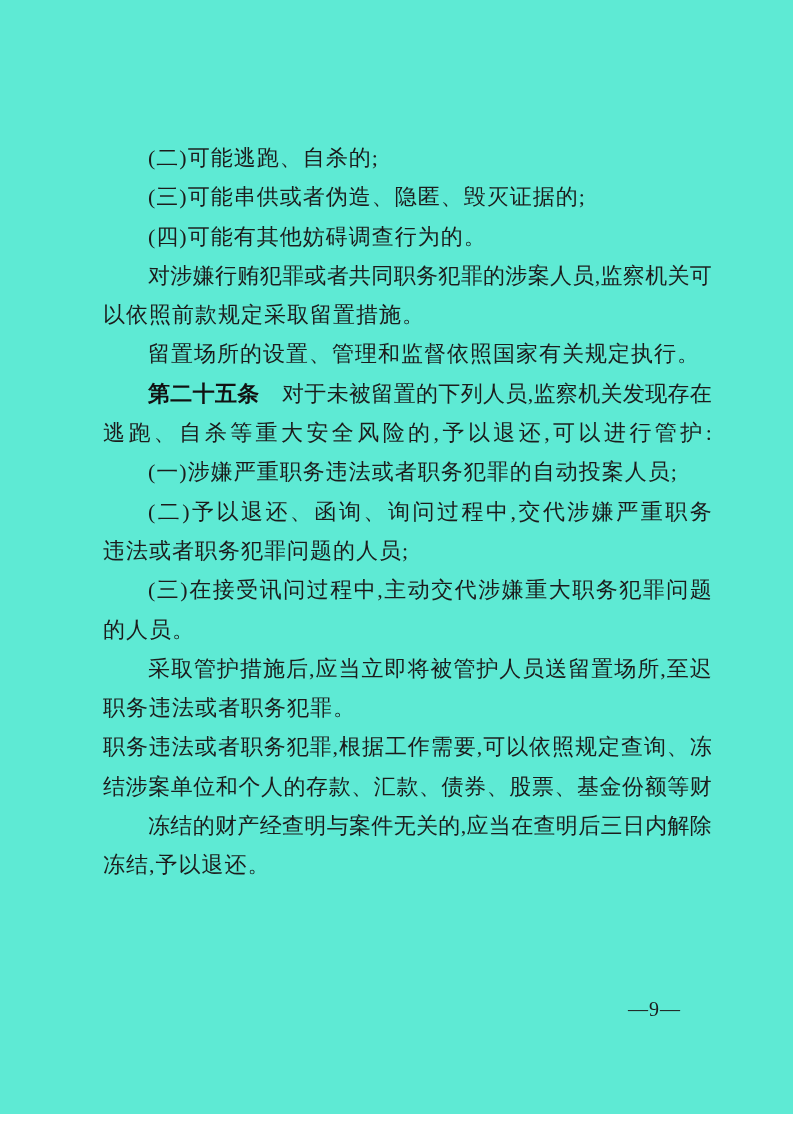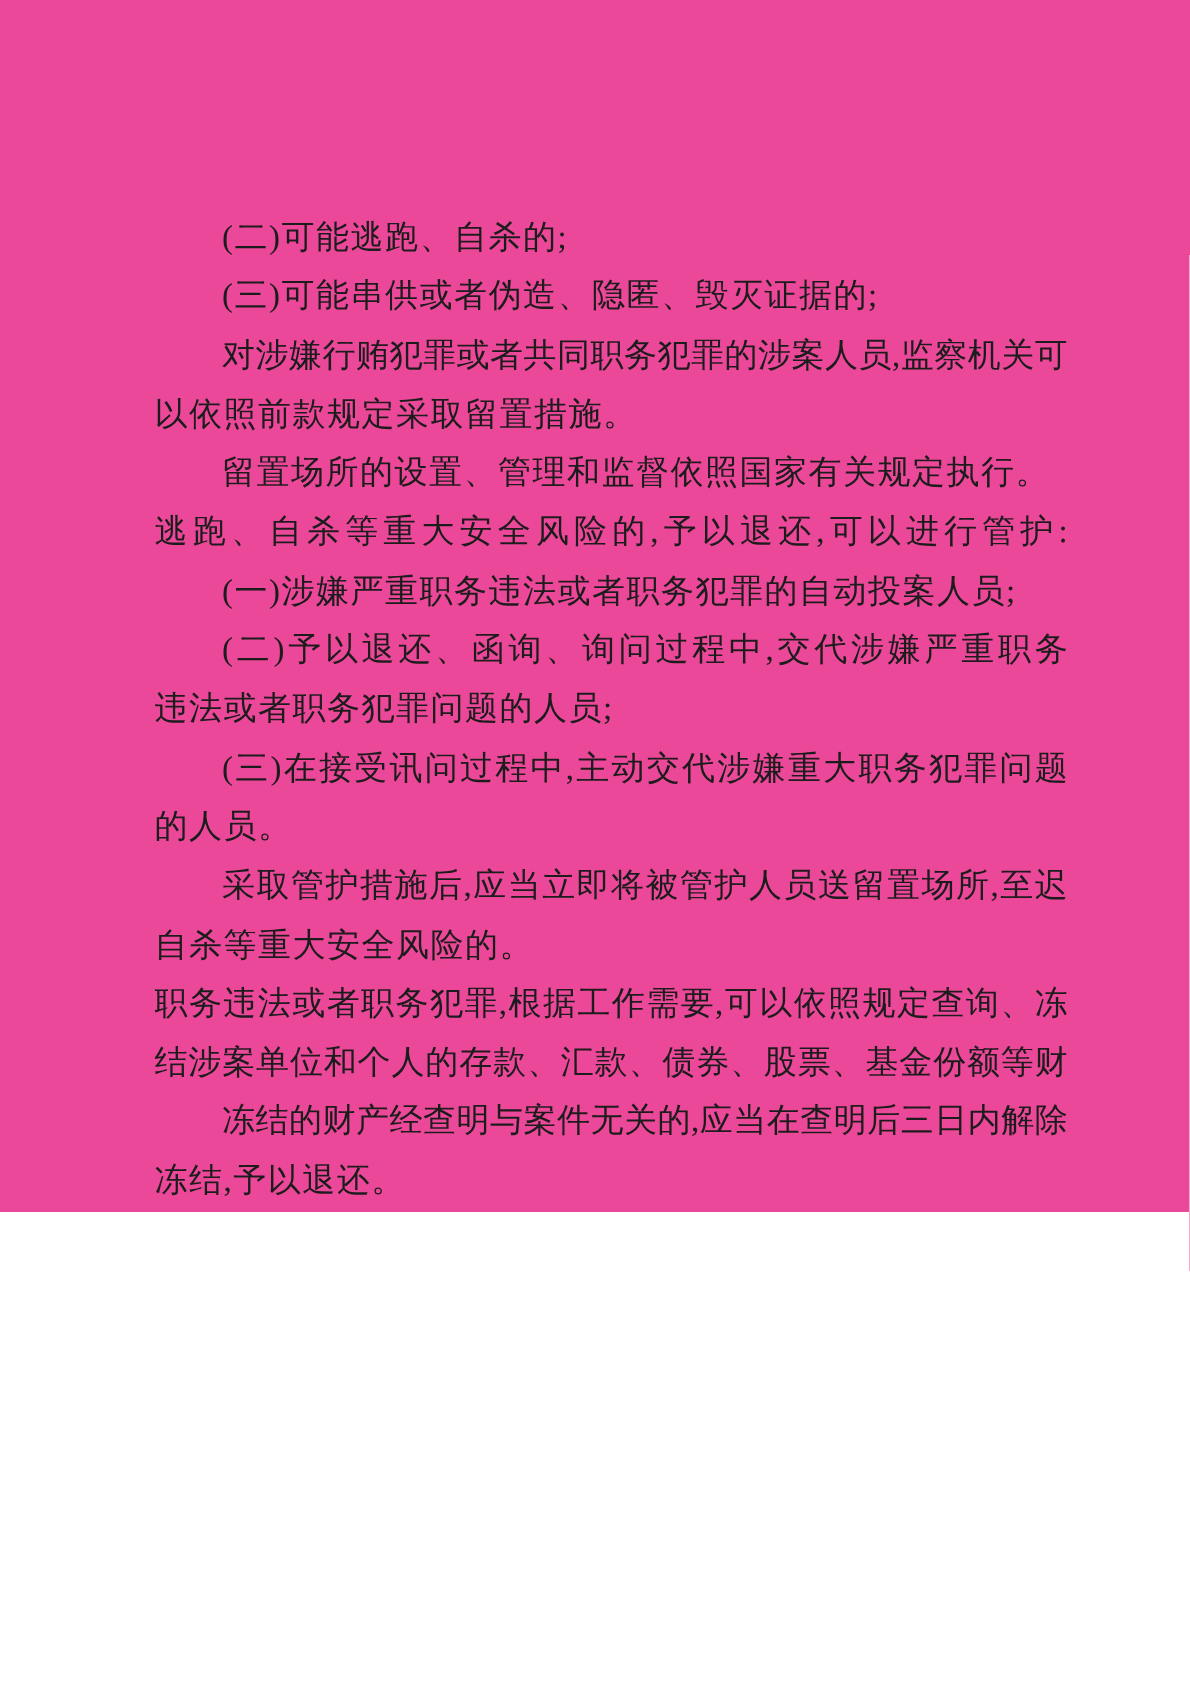--- a/index.html
+++ b/index.html
@@ -3,22 +3,22 @@
 <meta charset="utf-8">
 <style>
   html, body {
     margin: 0;
     padding: 0;
     background: #ffffff;
   }
   .page {
     position: relative;
     width: 793px;
-    height: 808px;
-    background: #ec4899;
+    height: 1114px;
+    background: #5eead4;
     overflow: hidden;
     font-family: "Liberation Serif", "DejaVu Serif", serif;
   }
   .text-block {
     position: absolute;
     left: 103px;
     top: 138px;
     width: 608px;
     color: #1c1c1c;
     font-size: 22px;
@@ -58,30 +58,32 @@
     font-family: "Liberation Serif", "DejaVu Serif", serif;
   }
 </style>
 </head>
 <body>
 
 <div class="page">
   <div class="text-block" id="document-body">
       <div class="line indent"><span class="seg">(二)可能逃跑、自杀的;</span></div>
       <div class="line indent"><span class="seg">(三)可能串供或者伪造、隐匿、毁灭证据的;</span></div>
+      <div class="line indent"><span class="seg">(四)可能有其他妨碍调查行为的。</span></div>
       <div class="line indent fill"><span class="seg">对涉嫌行贿犯罪或者共同职务犯罪的涉案人员,监察机关可</span></div>
       <div class="line"><span class="seg">以依照前款规定采取留置措施。</span></div>
       <div class="line indent"><span class="seg">留置场所的设置、管理和监督依照国家有关规定执行。</span></div>
+      <div class="line indent fill"><span class="seg seg-bold">第二十五条</span><span class="seg">　对于未被留置的下列人员,监察机关发现存在</span></div>
       <div class="line fill"><span class="seg">逃跑、自杀等重大安全风险的,予以退还,可以进行管护:</span></div>
       <div class="line indent"><span class="seg">(一)涉嫌严重职务违法或者职务犯罪的自动投案人员;</span></div>
       <div class="line indent fill"><span class="seg">(二)予以退还、函询、询问过程中,交代涉嫌严重职务</span></div>
       <div class="line"><span class="seg">违法或者职务犯罪问题的人员;</span></div>
       <div class="line indent fill"><span class="seg">(三)在接受讯问过程中,主动交代涉嫌重大职务犯罪问题</span></div>
       <div class="line"><span class="seg">的人员。</span></div>
       <div class="line indent fill"><span class="seg">采取管护措施后,应当立即将被管护人员送留置场所,至迟</span></div>
-      <div class="line"><span class="seg">自杀等重大安全风险的。</span></div>
+      <div class="line"><span class="seg">职务违法或者职务犯罪。</span></div>
       <div class="line fill"><span class="seg">职务违法或者职务犯罪,根据工作需要,可以依照规定查询、冻</span></div>
       <div class="line fill"><span class="seg">结涉案单位和个人的存款、汇款、债券、股票、基金份额等财产。</span></div>
       <div class="line indent fill"><span class="seg">冻结的财产经查明与案件无关的,应当在查明后三日内解除</span></div>
       <div class="line"><span class="seg">冻结,予以退还。</span></div>
     </div>
   <div class="page-number">—9—</div>
 </div>
 
 </body></html>

